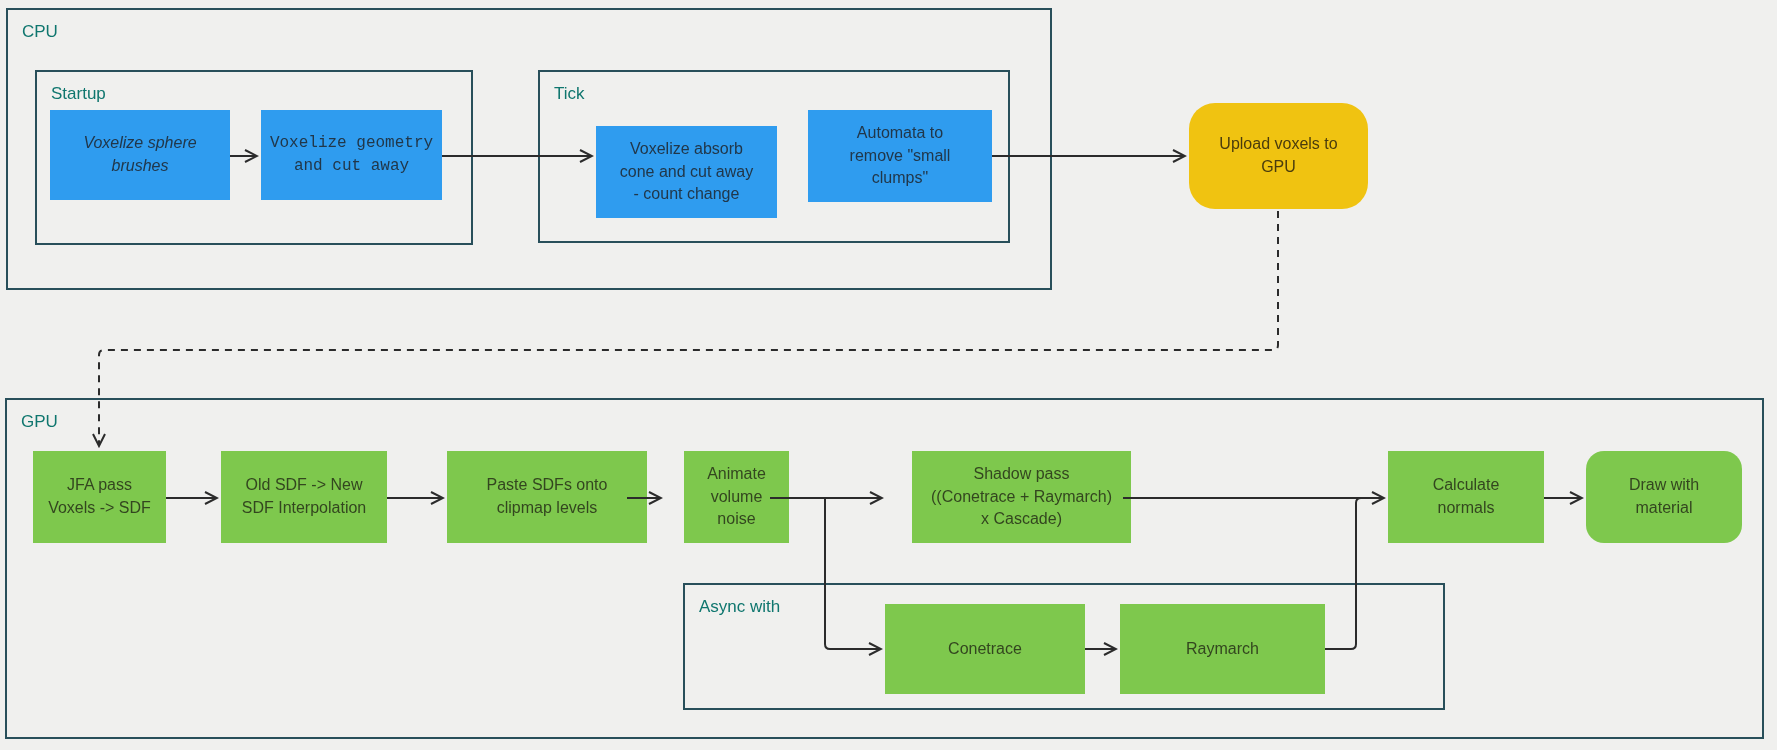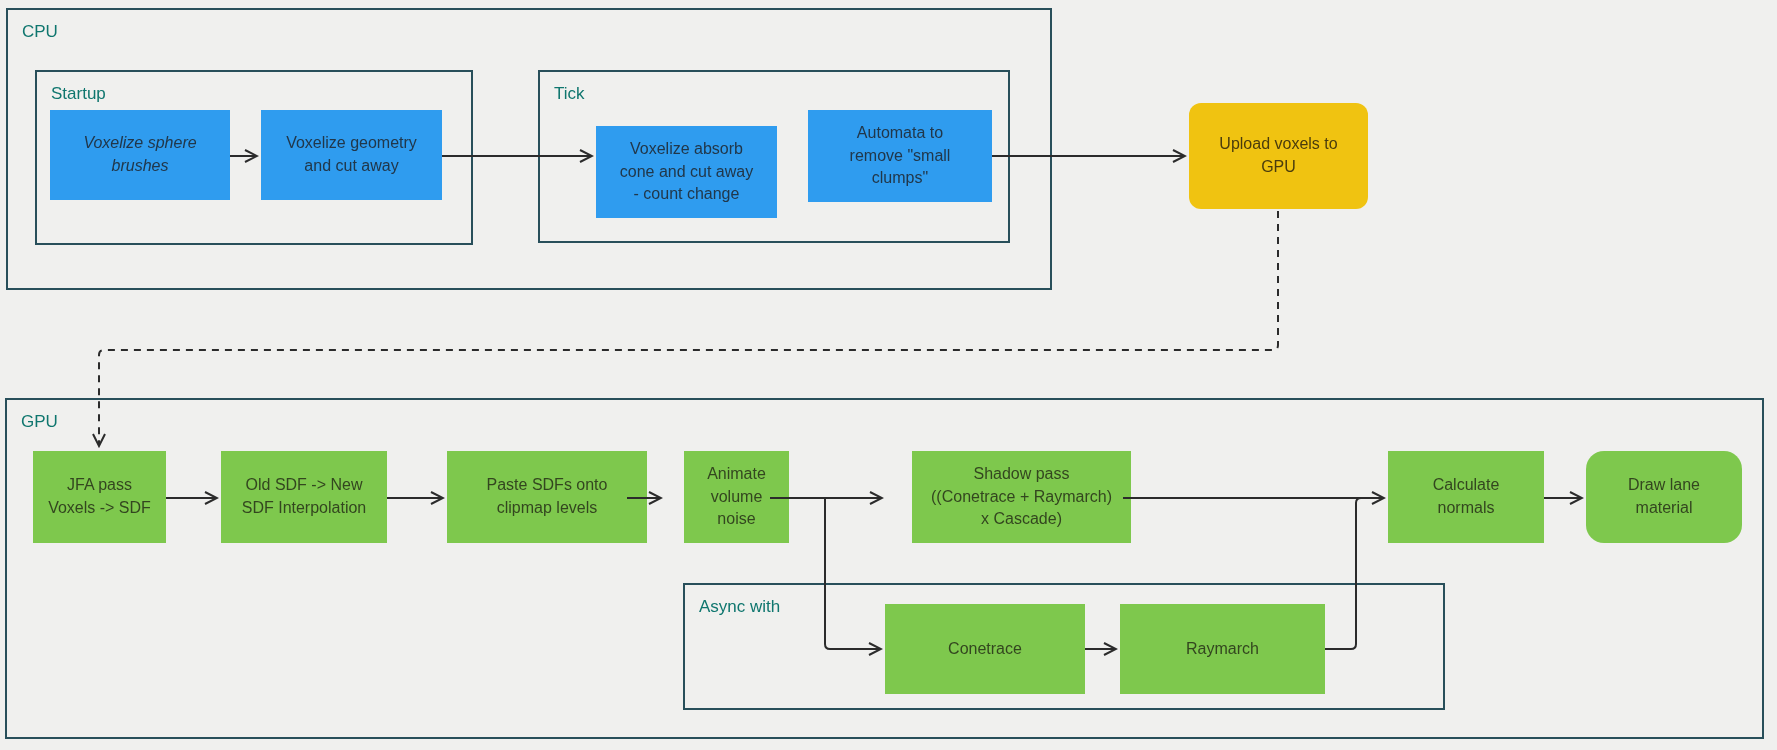--- a/index.html
+++ b/index.html
@@ -11,21 +11,21 @@
   .group { position:absolute; border:2px solid var(--container-border,#284f5a); box-sizing:border-box; }
   .group.outer { border-width:2.5px; }
   .group-label { position:absolute; top:12px; left:14px; font-size:17px; color:#0f766e; }
   .node {
     position:absolute; display:flex; align-items:center; justify-content:center;
     text-align:center; white-space:pre-line; box-sizing:border-box;
     font-size:16px; line-height:1.42; color:#333333;
   }
   .node.blue   { background:var(--node-blue,#2f9cef);  color:#21374a; }
   .node.green  { background:var(--node-green,#7ec84d); color:#33461f; }
-  .node.yellow { background:var(--node-yellow,#f0c311); border-radius:12px; color:#4a3c0d; }
+  .node.yellow { background:var(--node-yellow,#f0c311); border-radius:26px; color:#4a3c0d; }
   .node.rounded{ border-radius:18px; }
   svg.edges { position:absolute; left:0; top:0; pointer-events:none; }
   .edge { fill:none; stroke:var(--arrow,#2b2b2b); stroke-width:2; }
   .edge.dashed { stroke-dasharray:7 6; }
   marker path { stroke:var(--arrow,#2b2b2b); fill:none; stroke-width:2; }
 </style>
 </head>
 <body>
 
 <div class="canvas">
@@ -46,21 +46,21 @@
     <span class="group-label">GPU</span>
   </div>
 
   <div class="group" style="left:683px;top:583px;width:762px;height:127px;">
     <span class="group-label">Async with</span>
   </div>
 
   <div class="node blue" style="left:50px;top:110px;width:180px;height:90px;font-style:italic;">Voxelize sphere
 brushes</div>
 
-  <div class="node blue" style="left:261px;top:110px;width:181px;height:90px;">Voxelize geometry
+  <div class="node blue" style="left:261px;top:110px;width:181px;height:90px;font-family:Liberation Mono, monospace;">Voxelize geometry
 and cut away</div>
 
   <div class="node blue" style="left:596px;top:126px;width:181px;height:92px;">Voxelize absorb
 cone and cut away
 - count change</div>
 
   <div class="node blue" style="left:808px;top:110px;width:184px;height:92px;">Automata to
 remove "small
 clumps"</div>
 
@@ -80,21 +80,21 @@
 volume
 noise</div>
 
   <div class="node green" style="left:886px;top:451px;width:219px;height:92px;margin-left:26px;">Shadow pass
 ((Conetrace + Raymarch)
 x Cascade)</div>
 
   <div class="node green" style="left:1388px;top:451px;width:156px;height:92px;">Calculate
 normals</div>
 
-  <div class="node green rounded" style="left:1586px;top:451px;width:156px;height:92px;">Draw lane
+  <div class="node green rounded" style="left:1586px;top:451px;width:156px;height:92px;">Draw with
 material</div>
 
   <div class="node green" style="left:885px;top:604px;width:200px;height:90px;">Conetrace</div>
 
   <div class="node green" style="left:1120px;top:604px;width:205px;height:90px;">Raymarch</div>
 
   <svg class="edges" width="1777" height="750" viewBox="0 0 1777 750">
     <defs>
       <marker id="arrow" markerUnits="userSpaceOnUse" markerWidth="16" markerHeight="16" viewBox="0 0 16 16" refX="14" refY="8" orient="auto">
         <path d="M2,2 L14,8 L2,14"></path>

